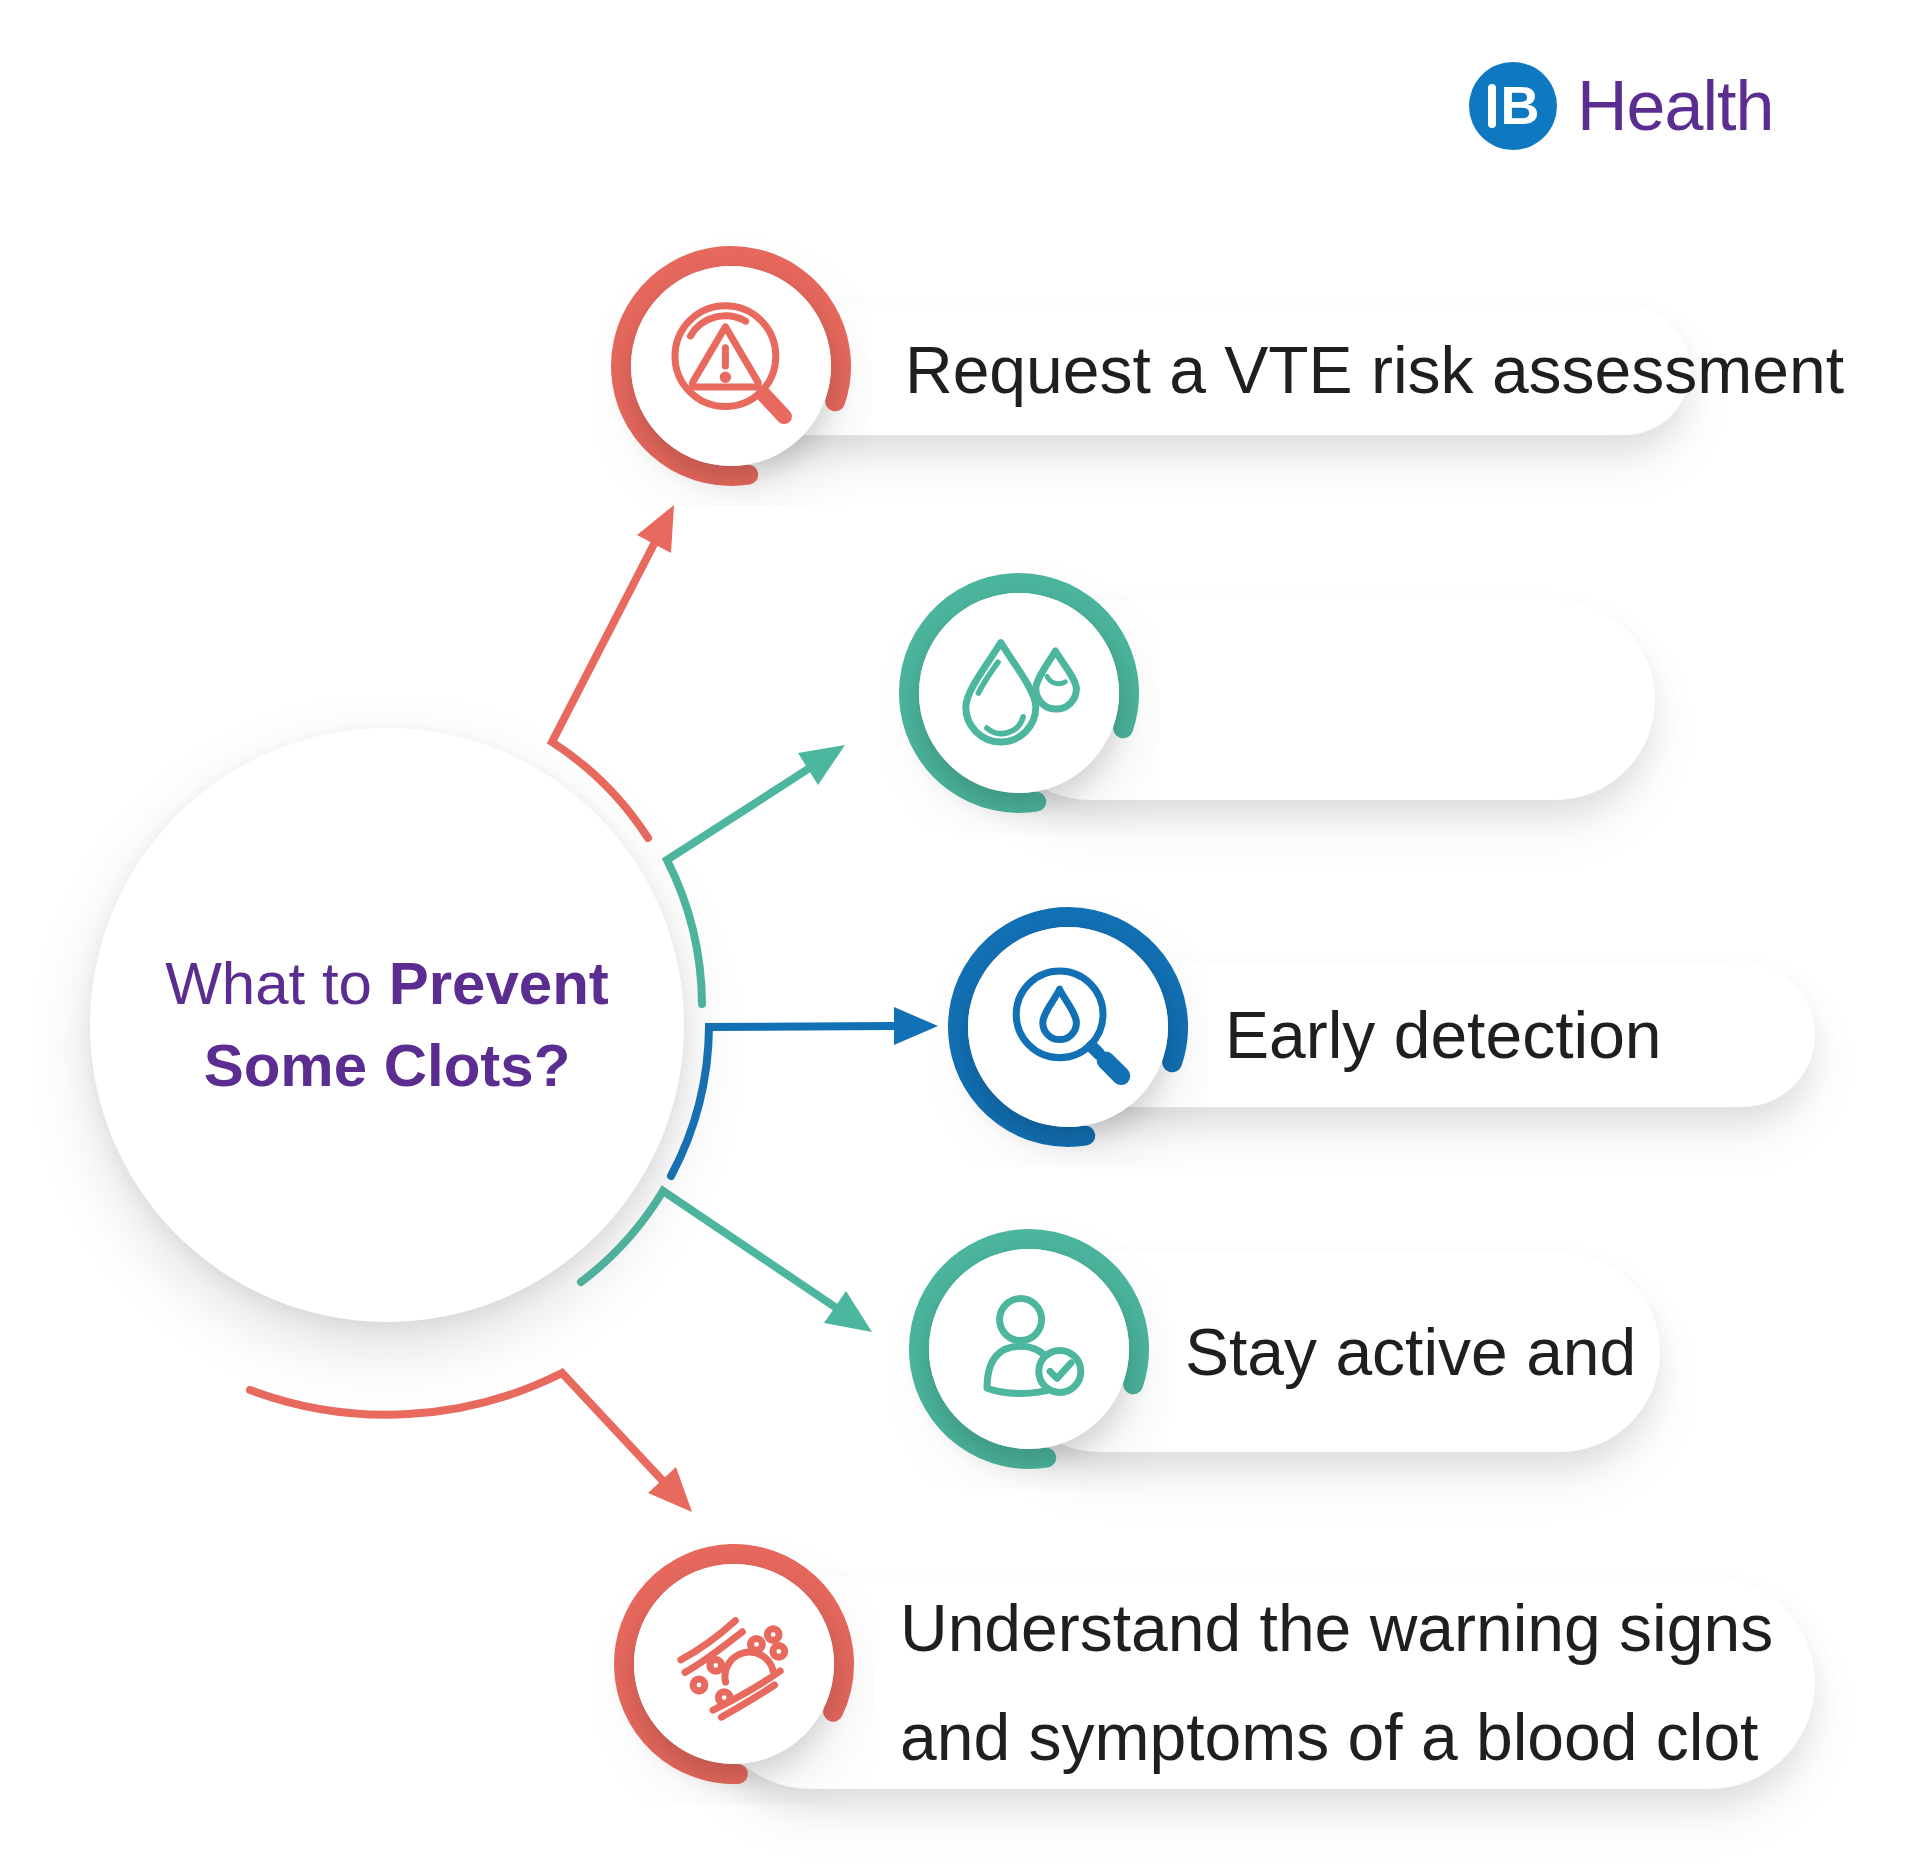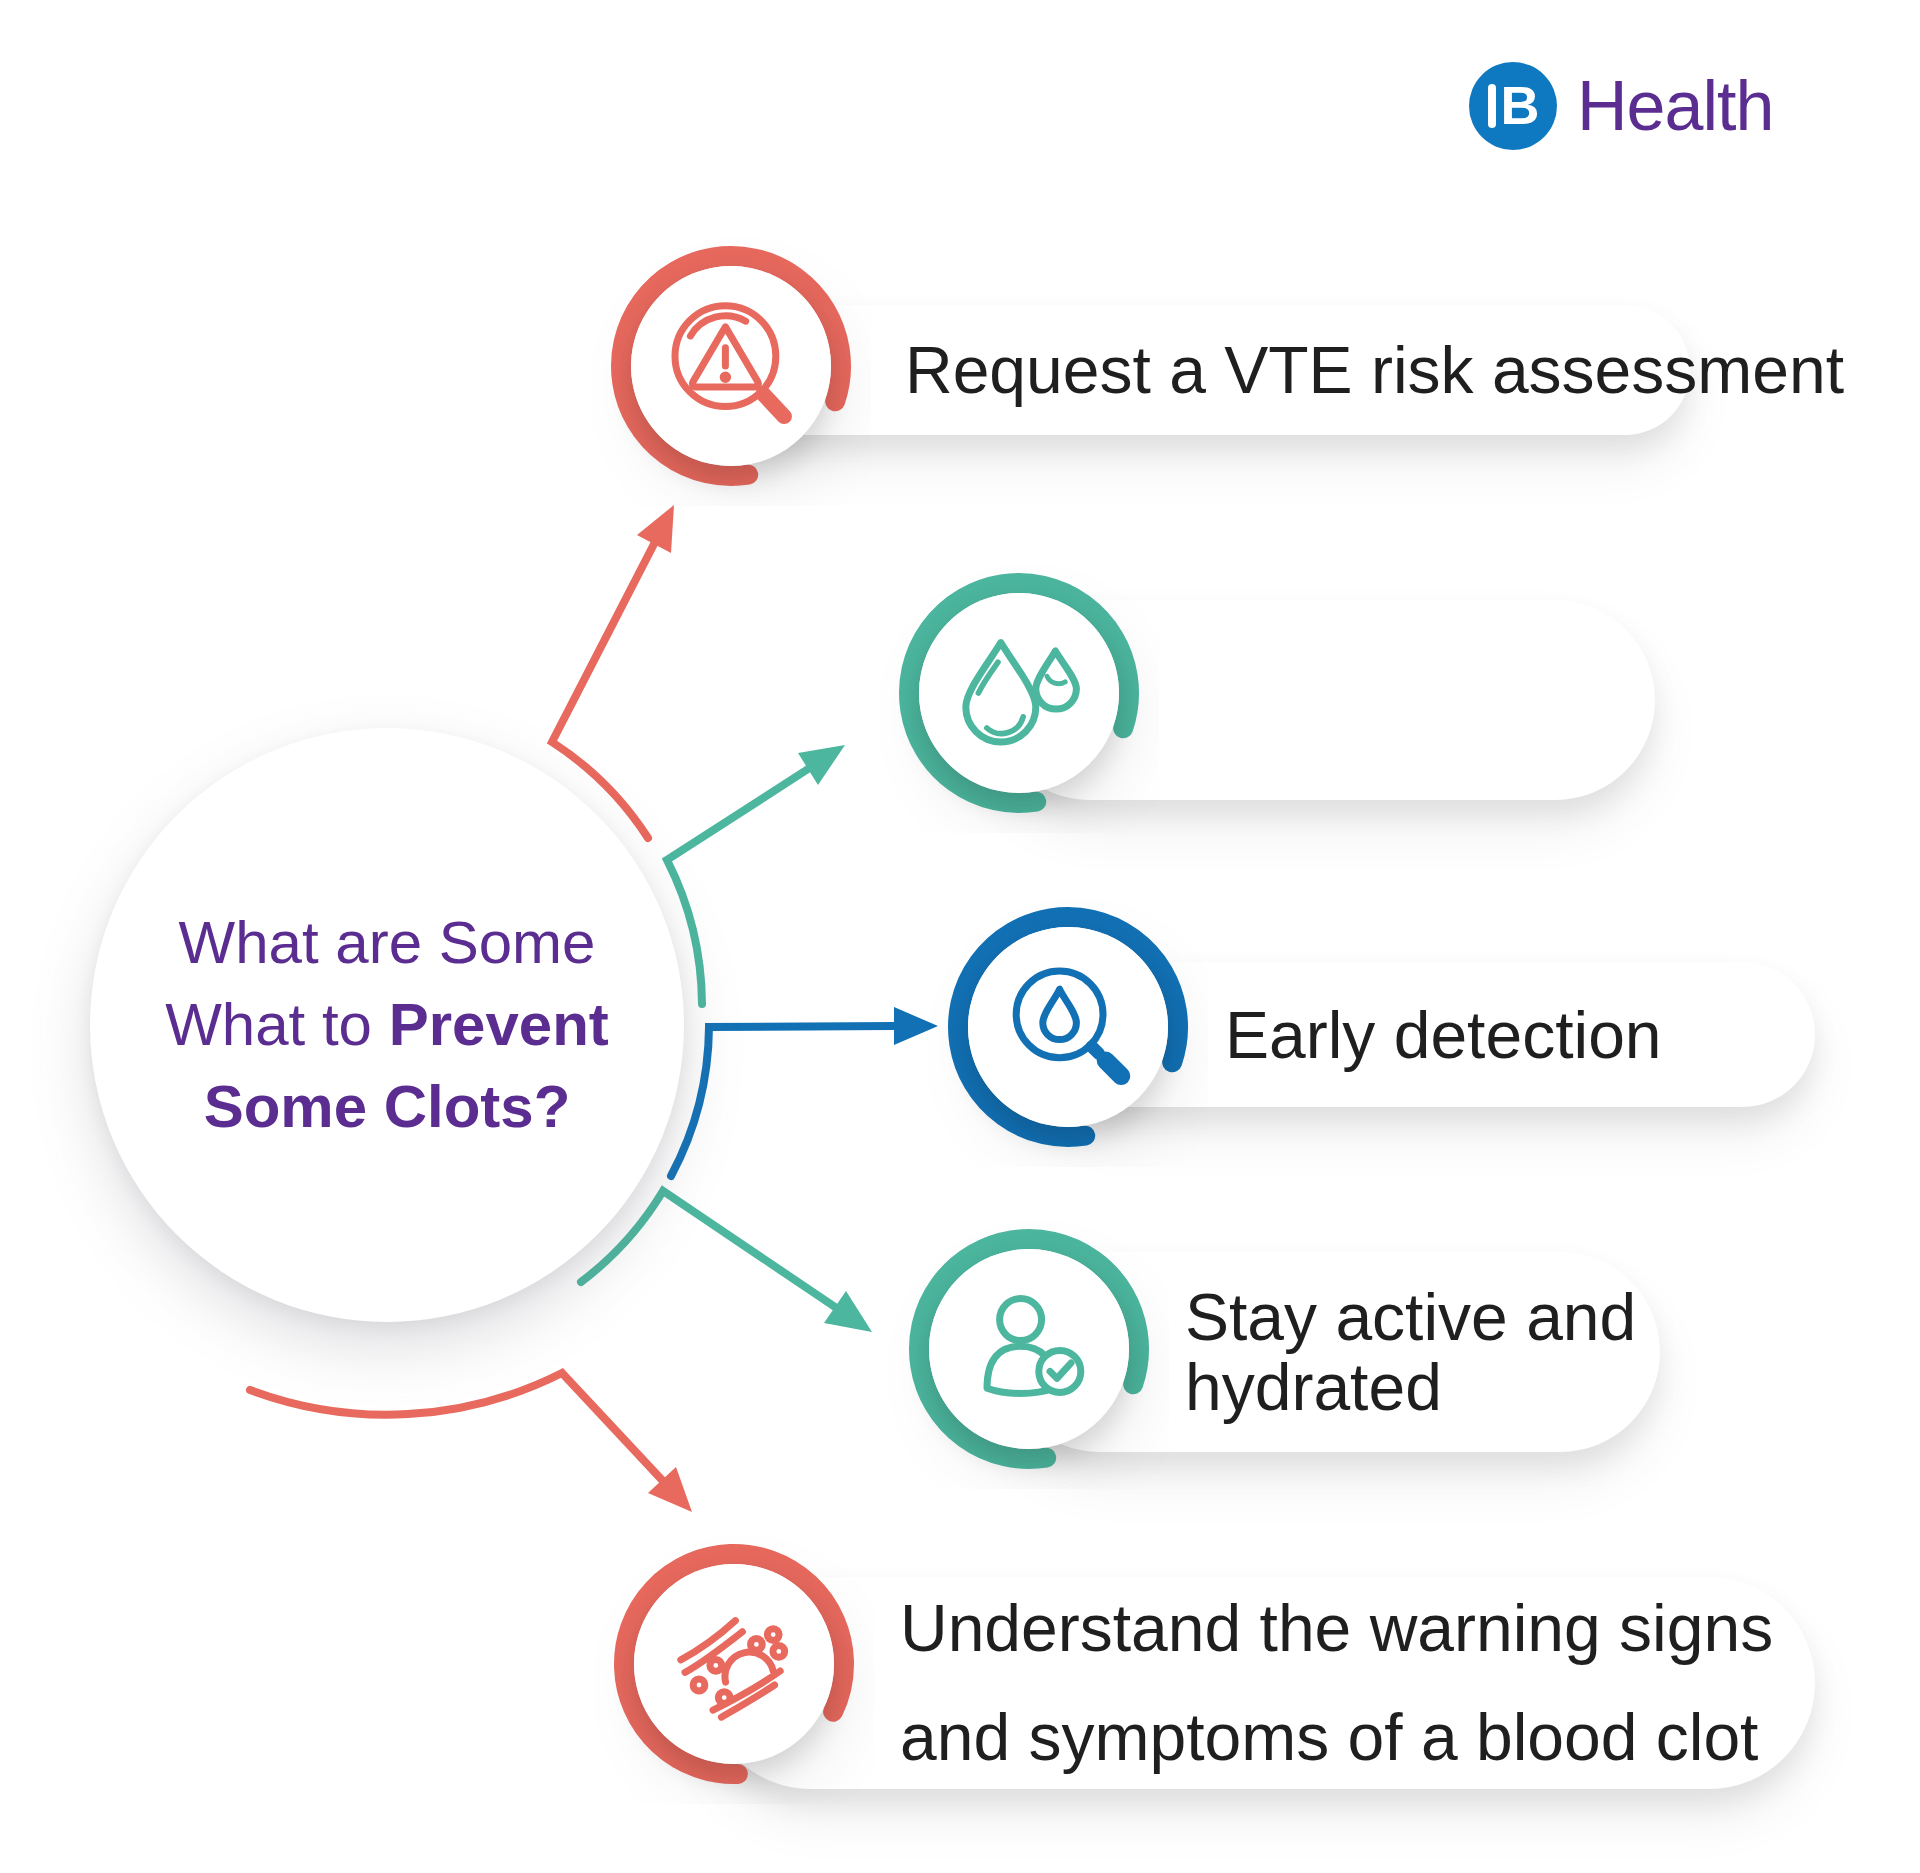--- a/index.html
+++ b/index.html
@@ -66,21 +66,20 @@
         <circle cx="46" cy="46" r="44" fill="currentColor"></circle>
         <rect x="21" y="24" width="8" height="44" rx="4" fill="#ffffff"></rect>
         <text x="53" y="64" text-anchor="middle" font-family="Liberation Sans, sans-serif" font-size="54" font-weight="800" fill="#ffffff">B</text>
       </svg>
     </span>
     <span class="logo-name">Health</span>
   </div>
 
   <div class="center-circle">
     <div class="center-text">
-      <div>What are Some</div>
       <div><span>What to </span><span class="bold">Prevent</span></div>
       <div class="bold">Some Clots?</div>
     </div>
   </div>
 
   <svg class="arrows" width="1920" height="1873" viewBox="0 0 1920 1873">
     <g style="color: rgb(232, 105, 94);">
       <path class="arrow-line" d="M 648 838 A 322 322 0 0 0 552 742 L 654 544"></path>
       <path d="M 674 505 L 671 553 L 637 535 Z" fill="currentColor"></path>
     </g>
@@ -169,21 +168,20 @@
       <g class="glyph" transform="translate(140 140) scale(1.4)">
         <circle cx="-6" cy="-21" r="15"></circle>
         <path d="M -30 28 C -30 6 -20 -2 -6 -2 C 8 -2 18 6 18 28 C 4 33 -16 33 -30 28 Z"></path>
         <circle cx="22" cy="16" r="15" fill="#ffffff"></circle>
         <path d="M 15 16 L 20 21 L 30 10"></path>
       </g>
     </svg>
   </div>
   <div class="tip-label label-4">
     <span>Stay active and</span>
-    <span>hydrated</span>
   </div>
 
   <div class="pill pill-5"></div>
   <div class="tip-icon icon-5" style="color: rgb(232, 105, 94);">
     <svg width="280" height="280" viewBox="0 0 280 280">
       <circle cx="140" cy="140" r="110" fill="none" stroke="currentColor" stroke-width="20" stroke-dasharray="571 121" stroke-linecap="round" transform="rotate(88 140 140)"></circle>
       <g class="white-disc">
           <circle cx="140" cy="140" r="100" fill="#ffffff"></circle>
         </g>
       <g class="glyph" transform="translate(140 140) scale(1.4)">

